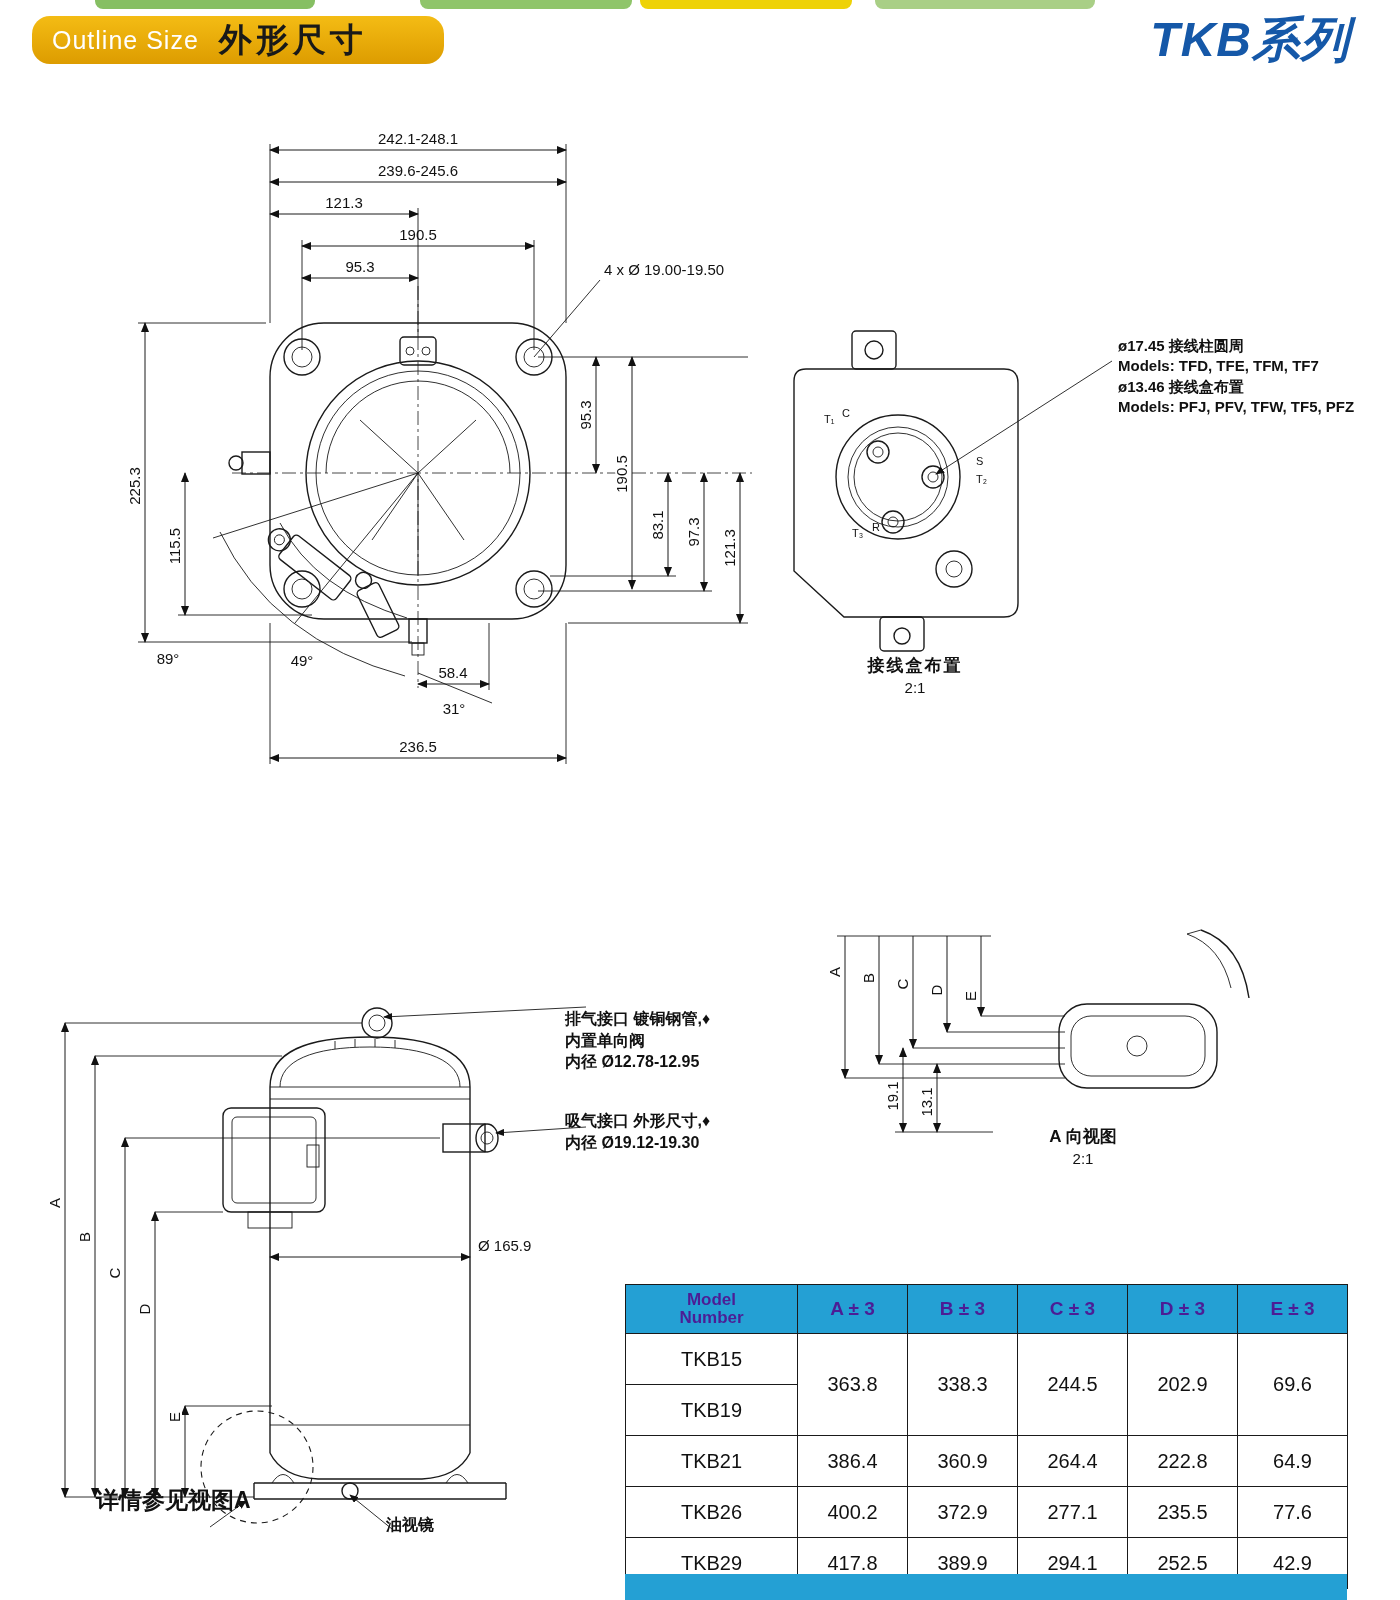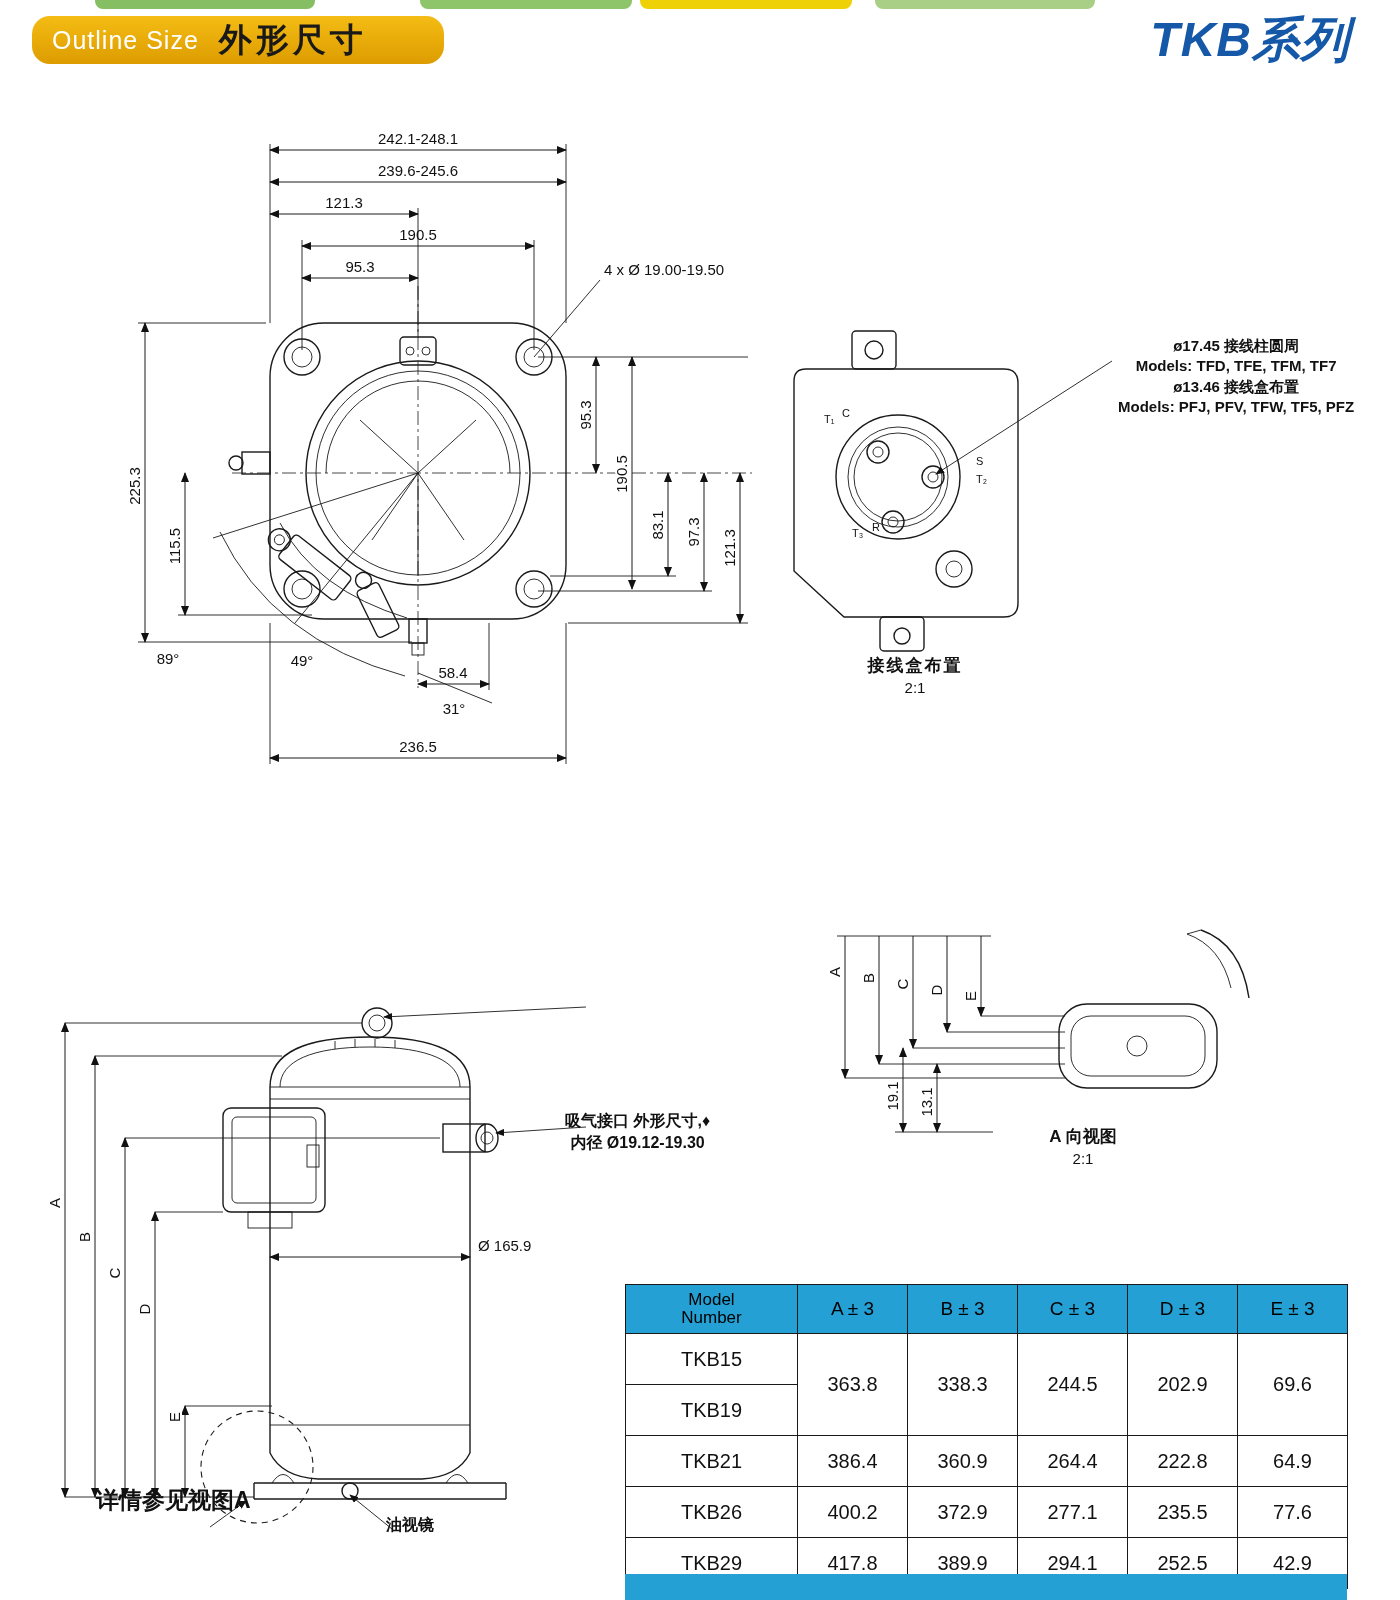--- a/index.html
+++ b/index.html
@@ -25,29 +25,29 @@
   .ln{stroke:#1a1a1a;stroke-width:1.4;fill:none;}
   .thin{stroke:#1a1a1a;stroke-width:0.9;fill:none;}
   .dim{stroke:#1a1a1a;stroke-width:1;fill:none;}
   .cl{stroke:#1a1a1a;stroke-width:0.8;fill:none;stroke-dasharray:14 4 3 4;}
   .dash{stroke:#1a1a1a;stroke-width:1.1;fill:none;stroke-dasharray:6 5;}
   svg text{font-family:"Liberation Sans",sans-serif;fill:#111;}
   .dt{font-size:15px;}
   .dts{font-size:11px;}
   .halo{paint-order:stroke;stroke:#fff;stroke-width:4px;stroke-linejoin:round;}
   
-  .note{font-size:16px;font-weight:bold;line-height:1.35;white-space:nowrap;text-align:center;}
+  .note{font-size:16px;font-weight:bold;line-height:1.35;white-space:nowrap;}
   .note .nrm{font-weight:600;}
   .capt{text-align:center;margin-top:8px;}
   .capt .c1{font-size:17px;font-weight:bold;letter-spacing:2px;}
   .capt .c2{font-size:15px;margin-top:2px;}
   
   table.dims{border-collapse:collapse;table-layout:fixed;width:722px;}
   table.dims th,table.dims td{border:1px solid #1a1a1a;text-align:center;vertical-align:middle;}
-  table.dims th{background:#24a0d4;color:#000000;font-weight:normal;font-size:19px;height:46px;margin-top:28px;}
+  table.dims th{background:#24a0d4;color:#4c1d95;font-weight:bold;font-size:19px;height:46px;margin-top:28px;}
   table.dims td{font-size:20px;height:48px;background:#fff;}
   th.model div{line-height:1.05;font-size:17px;}
   .nextbar{background:#24a0d4;}
 </style>
 </head>
 <body>
 
 <div class="abs" style="left:0;top:0;width:1400px;height:1600px;">
 
   <div class="abs toptab" style="left:95px;width:220px;background:#86bf63;"></div>
@@ -277,20 +277,25 @@
       <line class="dim" x1="105" y1="227" x2="105" y2="512" marker-start="url(#ar3)" marker-end="url(#ar3)"></line>
       <line class="dim" x1="135" y1="421" x2="135" y2="512" marker-start="url(#ar3)" marker-end="url(#ar3)"></line>
     </g>
     <text class="dt halo" x="10" y="218" text-anchor="middle" transform="rotate(-90 10 218)">A</text>
     <text class="dt halo" x="40" y="252" text-anchor="middle" transform="rotate(-90 40 252)">B</text>
     <text class="dt halo" x="70" y="288" text-anchor="middle" transform="rotate(-90 70 288)">C</text>
     <text class="dt halo" x="100" y="324" text-anchor="middle" transform="rotate(-90 100 324)">D</text>
     <text class="dt halo" x="130" y="432" text-anchor="middle" transform="rotate(-90 130 432)">E</text>
   </svg>
 
+  <div class="abs note" style="left:565px;top:1008px;">
+    <div>排气接口 镀铜钢管,♦</div>
+    <div>内置单向阀</div>
+    <div>内径 Ø12.78-12.95</div>
+  </div>
   <div class="abs note" style="left:565px;top:1110px;">
     <div>吸气接口 外形尺寸,♦</div>
     <div>内径 Ø19.12-19.30</div>
   </div>
   <div class="abs note" style="left:62px;top:1485px;font-size:23px;margin-left:34px;">详情参见视图A</div>
   <div class="abs note" style="left:386px;top:1514px;">油视镜</div>
 
   <svg class="abs" style="left:815px;top:920px;" width="440" height="260" viewBox="0 0 440 260">
     <defs>
       <marker id="ar4" markerWidth="10" markerHeight="8" refX="9" refY="4" orient="auto-start-reverse">

